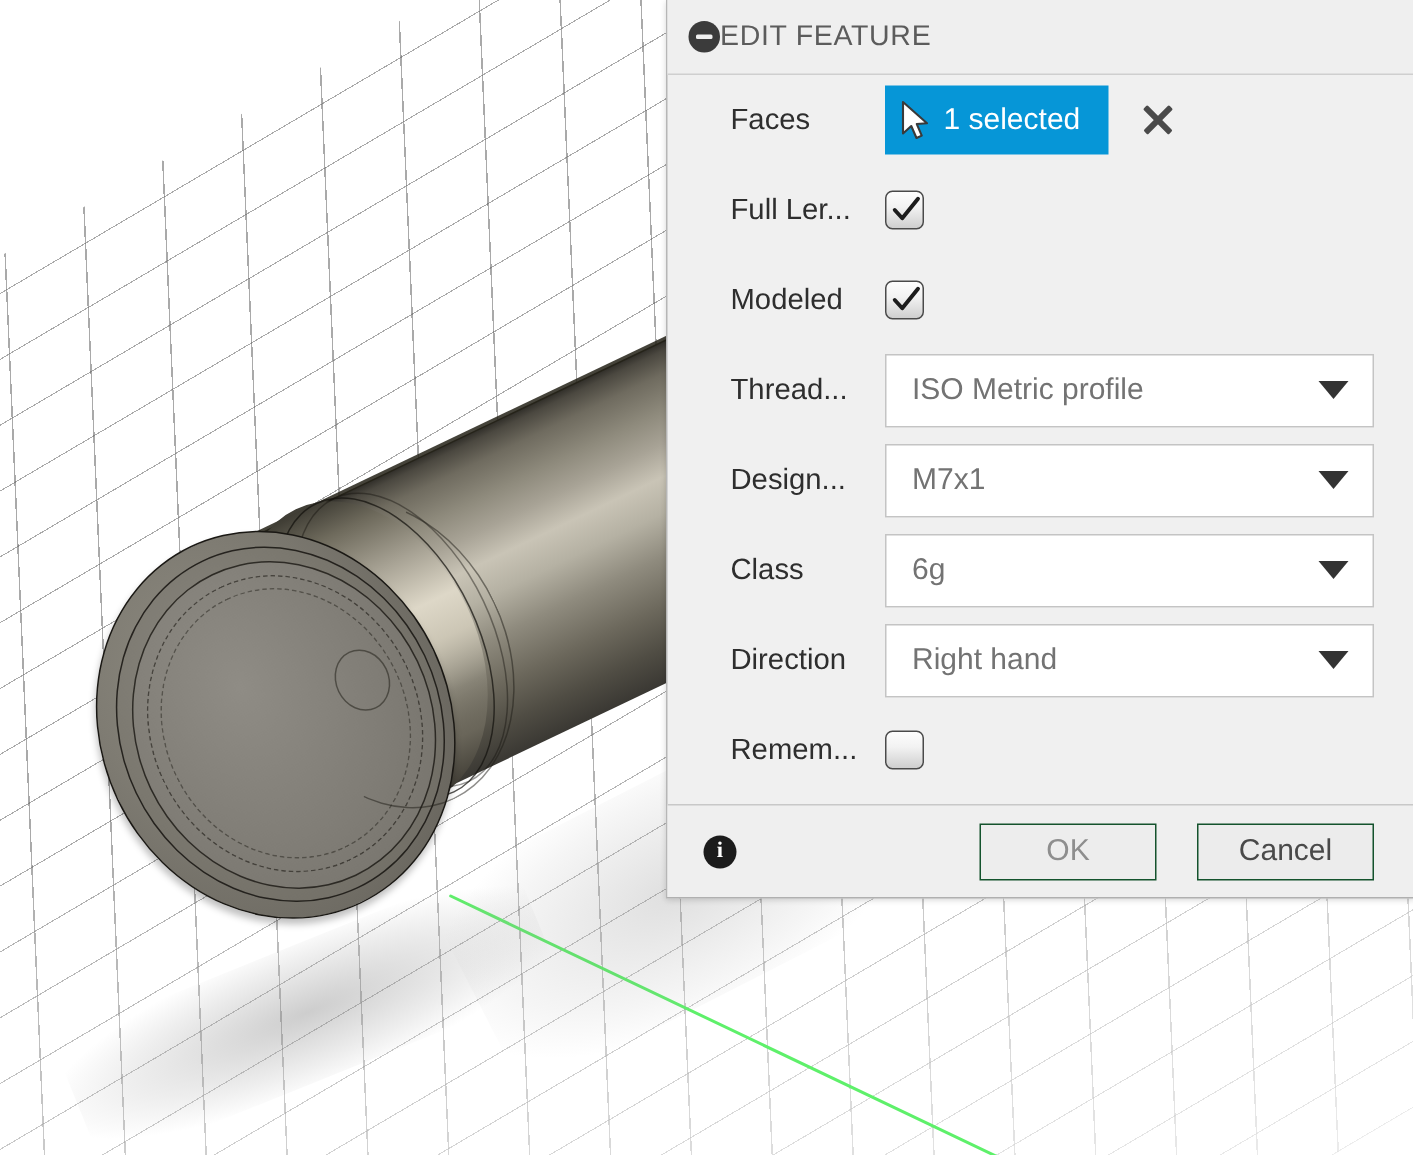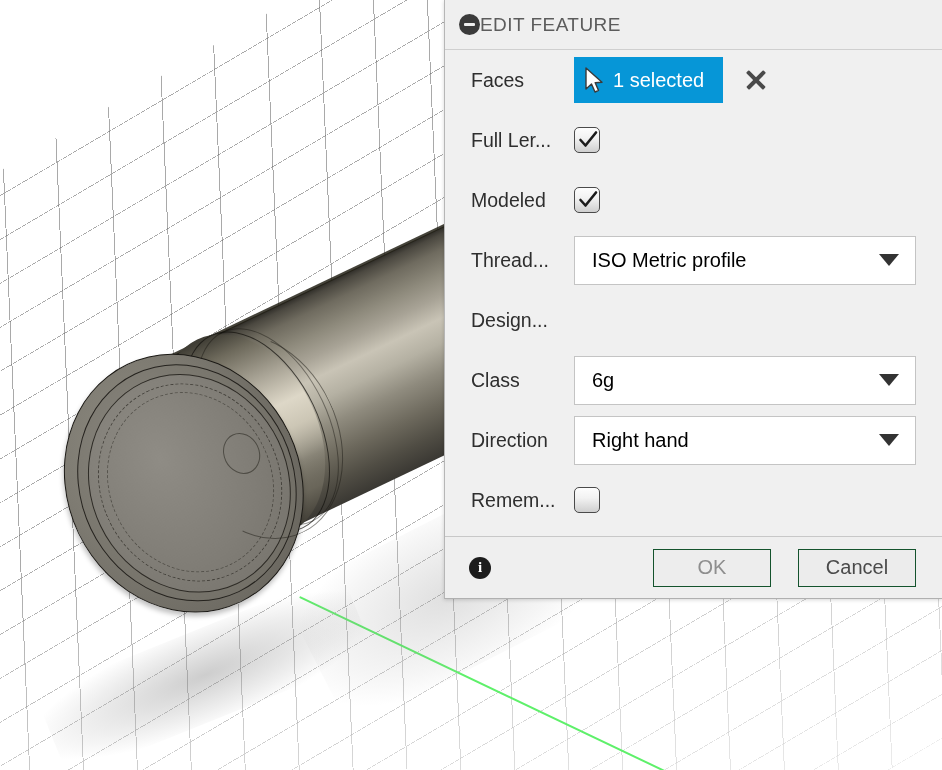--- a/index.html
+++ b/index.html
@@ -266,20 +266,21 @@
 
   .panel-title {
     font-size: 19px;
     color: #5c5c5c;
     letter-spacing: 0.45px;
     font-weight: 400;
   }
 
   .panel-body {
     padding: 0 0 6px 0;
+    margin-left: 16px;
   }
 
   .row {
     display: flex;
     align-items: center;
     height: 60px;
     padding-left: 26px;
     box-sizing: border-box;
   }
 
@@ -364,21 +365,21 @@
     display: flex;
     align-items: center;
     justify-content: space-between;
     box-sizing: border-box;
     cursor: pointer;
     flex: 1 1 auto;
     min-width: 0;
   }
   .combo-value {
     font-size: 20px;
-    color: #000000;
+    color: #737373;
     padding-left: 17px;
     white-space: nowrap;
     overflow: hidden;
     text-overflow: ellipsis;
   }
   .combo-arrow {
     margin-right: 16px;
     width: 0; height: 0;
     border-left: 10px solid transparent;
     border-right: 10px solid transparent;
@@ -513,20 +514,26 @@
           <div class="combo">
             <span class="combo-value">ISO Metric profile</span>
             <span class="combo-arrow"></span>
           </div>
         </div>
       </div>
 
 
       <div class="row">
         <div class="row-label">Design...</div>
+        <div class="row-field">
+          <div class="combo">
+            <span class="combo-value">M7x1</span>
+            <span class="combo-arrow"></span>
+          </div>
+        </div>
       </div>
 
       <div class="row">
         <div class="row-label">Class</div>
         <div class="row-field">
           <div class="combo">
             <span class="combo-value">6g</span>
             <span class="combo-arrow"></span>
           </div>
         </div>

